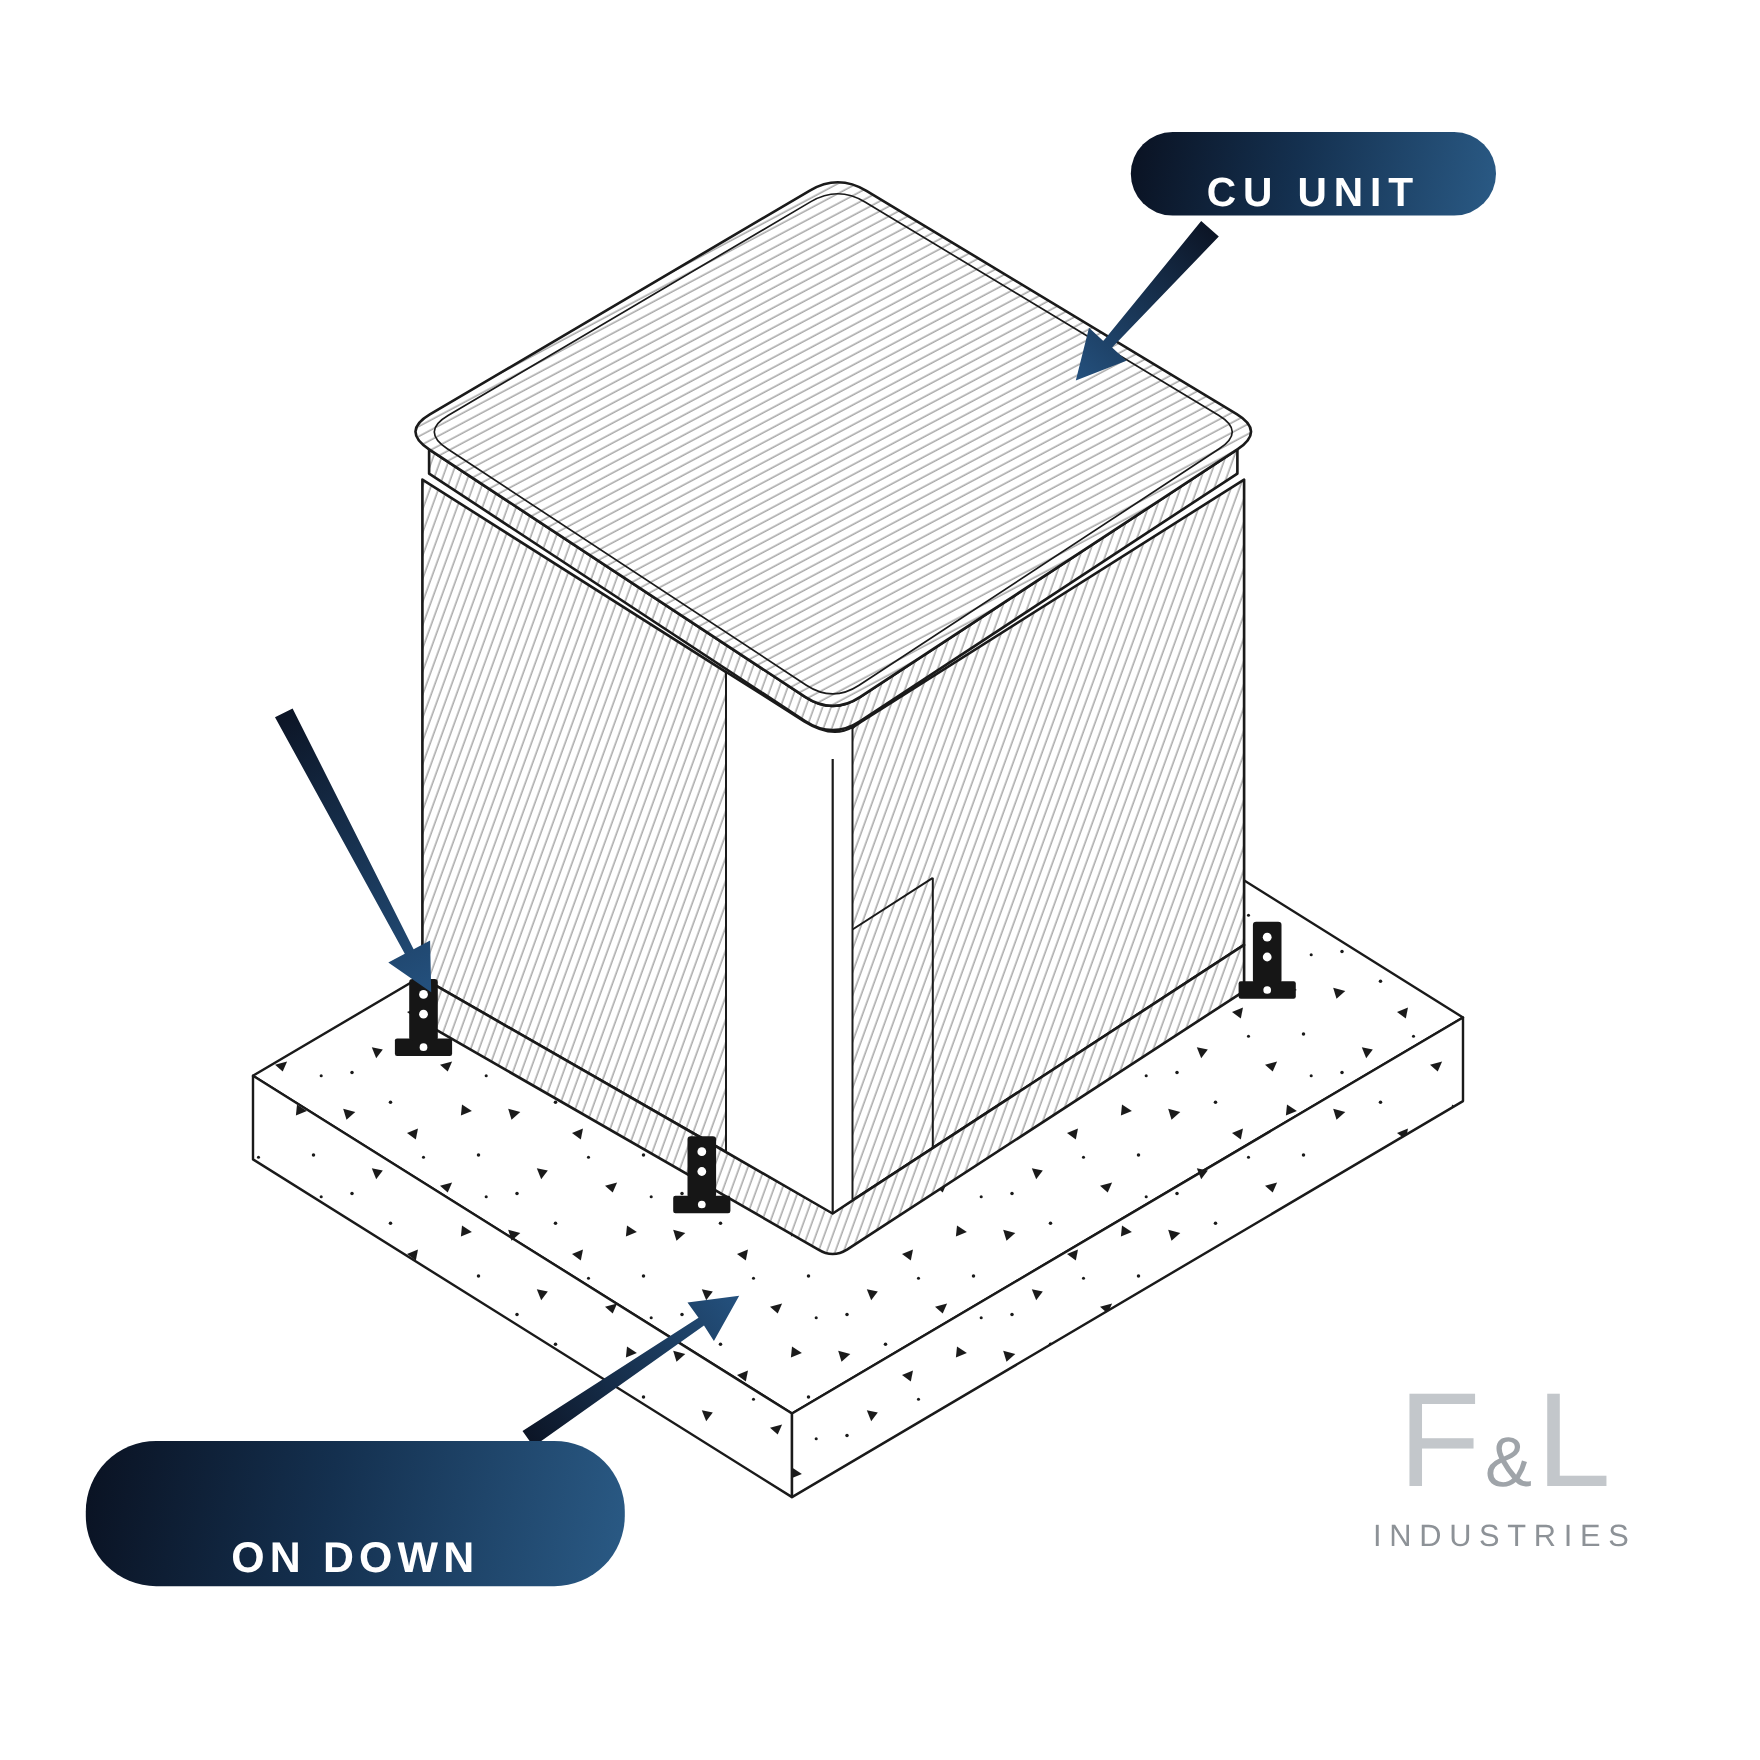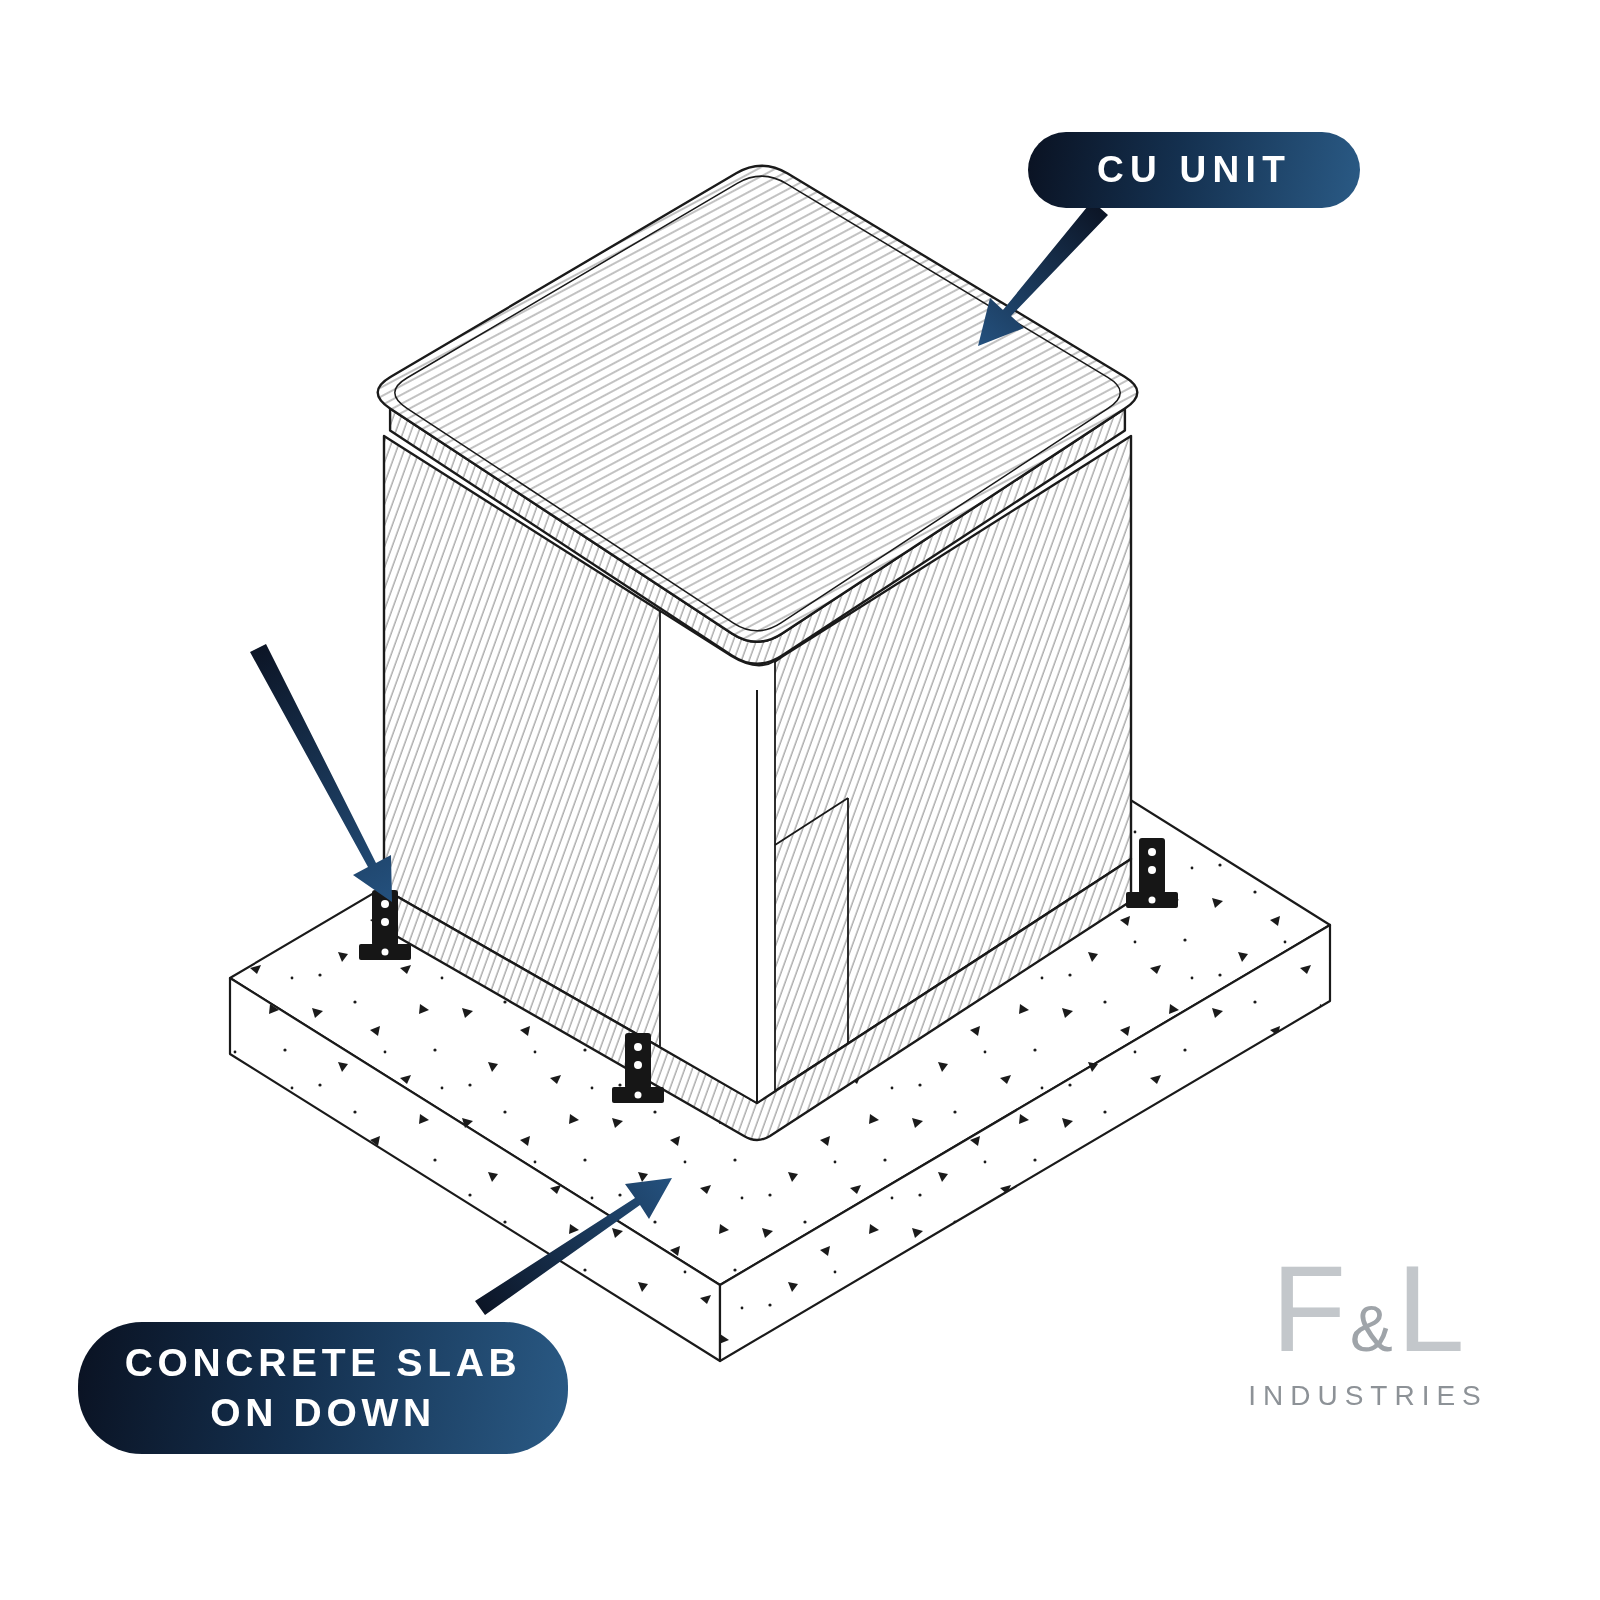--- a/index.html
+++ b/index.html
@@ -19,28 +19,27 @@
     position: absolute;
     left: 0;
     top: 0;
   }
   
   .pill {
     position: absolute;
     display: flex;
     flex-direction: column;
     align-items: center;
-    justify-content: center;
+    justify-content: flex-end;
     background: linear-gradient(100deg, #0a1222 0%, #14304f 45%, #2a5a85 100%);
     color: #ffffff;
     font-weight: 700;
     text-align: center;
     letter-spacing: 0.17em;
     white-space: nowrap;
-    margin-top: 12px;
   }
   .pill-cu   { left: 1028px; top: 120px;  width: 332px; height: 76px;  border-radius: 40px; font-size: 37px; }
   .pill-tie  { left: 35px;   top: 570px;  width: 315px; height: 73px;  border-radius: 38px; font-size: 37px; }
   .pill-slab { left: 78px;   top: 1310px; width: 490px; height: 132px; border-radius: 64px; font-size: 39px; line-height: 1.28; letter-spacing: 0.12em; }
   .pill span { display: block; }
   
   .logo {
     position: absolute;
     left: 1248px;
     top: 1248px;
@@ -165,21 +164,20 @@
       <polygon fill="url(#agrad3)" points="485,1315 640,1205 649,1219 672,1178 625,1184 635,1198 475,1301"></polygon>
     </g>
   </svg>
 
   <div class="pill pill-cu">
     <span>CU UNIT</span>
   </div>
 
 
   <div class="pill pill-slab">
-    <span>CONCRETE SLAB</span>
     <span>ON DOWN</span>
   </div>
 
   <div class="logo">
     <div class="logo-row">
       <span class="logo-letter">F</span>
       <span class="logo-amp">&amp;</span>
       <span class="logo-letter">L</span>
     </div>
     <div class="logo-sub">INDUSTRIES</div>

